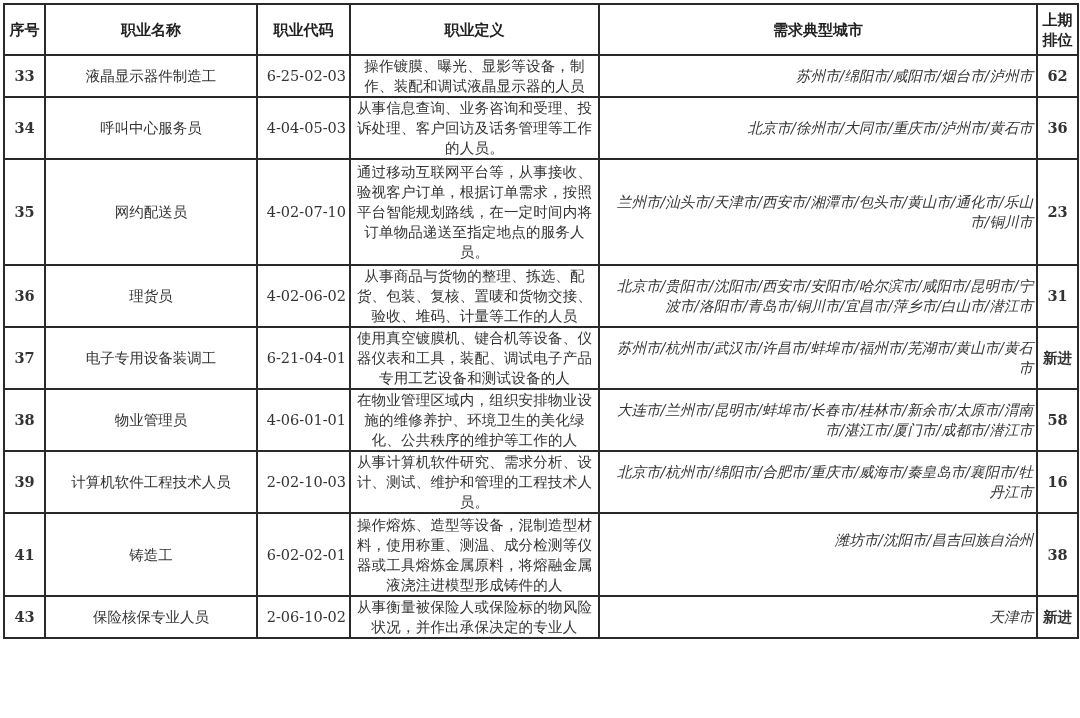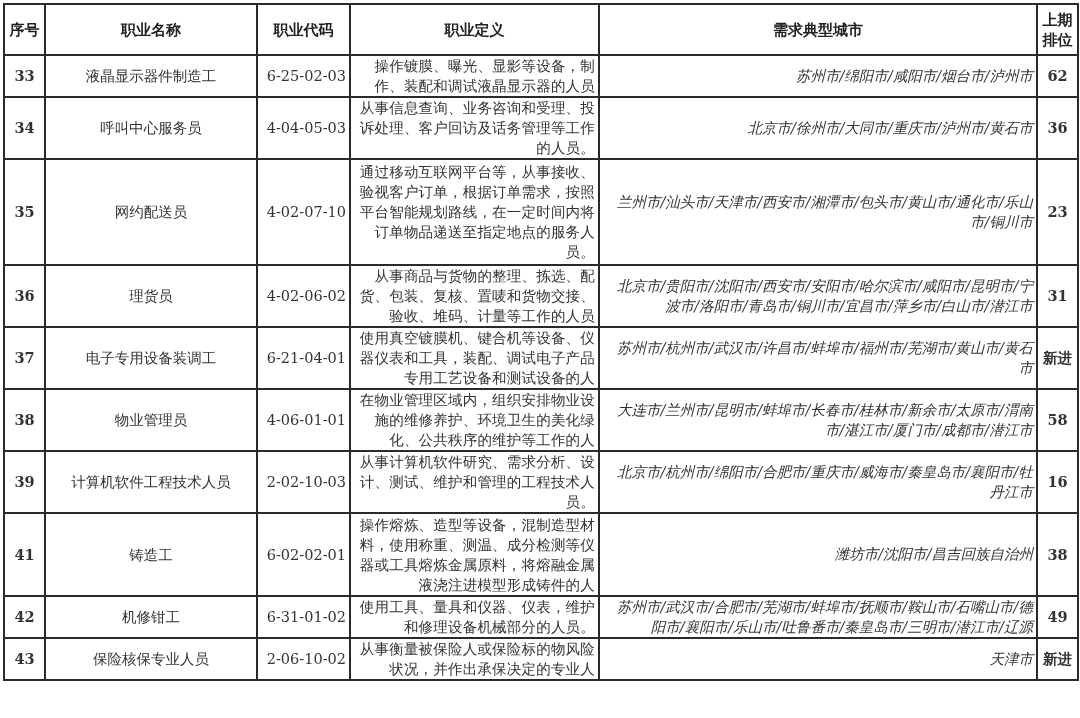--- a/index.html
+++ b/index.html
@@ -7,21 +7,21 @@
          font-family: "DejaVu Serif", "Liberation Serif", serif; color: #222; }
   table.jobs { position: absolute; left: 3px; top: 3px; border-collapse: collapse;
                table-layout: fixed; width: 1074px; }
   table.jobs td, table.jobs th { border: 2px solid #2a2a2a; padding: 0 3px; vertical-align: middle;
                font-size: 14.5px; line-height: 20px; color: #333; overflow: hidden; }
   table.jobs th { font-weight: bold; font-size: 15px; color: #222; text-align: center; }
   th.rank-h { line-height: 19px; padding: 0 1px; }
   td.c-no, td.c-rank { text-align: center; font-size: 15px; color: #444; font-weight: bold; }
   td.c-code { text-align: right; font-size: 15px; color: #444; padding-right: 2px; white-space: nowrap; }
   td.c-name { text-align: center; padding-left: 5px; }
-  td.c-def { text-align: right; padding: 0 2px 0 3px; letter-spacing: 0.2px; font-size: 14px; }
+  td.c-def { text-align: center; padding: 0 2px 0 3px; letter-spacing: 0.2px; font-size: 14px; }
   td.c-city { text-align: right; padding-left: 5px; font-style: italic; }
   td.c-rank { font-size: 14.5px; }
 </style>
 </head>
 <body>
 
 <table class="jobs">
   <colgroup>
     <col style="width:41px">
     <col style="width:212px">
@@ -95,30 +95,22 @@
       <td class="c-code">2-02-10-03</td>
       <td class="c-def">从事计算机软件研究、需求分析、设计、测试、维护和管理的工程技术人员。</td>
       <td class="c-city">北京市/杭州市/绵阳市/合肥市/重庆市/威海市/秦皇岛市/襄阳市/牡丹江市</td>
       <td class="c-rank">16</td>
     </tr>
     <tr style="height:83px">
       <td class="c-no">41</td>
       <td class="c-name">铸造工</td>
       <td class="c-code">6-02-02-01</td>
       <td class="c-def">操作熔炼、造型等设备，混制造型材料，使用称重、测温、成分检测等仪器或工具熔炼金属原料，将熔融金属液浇注进模型形成铸件的人</td>
-      <td class="c-city" style="vertical-align:top;padding-top:30px">潍坊市/沈阳市/昌吉回族自治州</td>
+      <td class="c-city" style="vertical-align:top;padding-top:16px">潍坊市/沈阳市/昌吉回族自治州</td>
       <td class="c-rank">38</td>
-    </tr>
-    <tr style="height:42px">
-      <td class="c-no">42</td>
-      <td class="c-name">机修钳工</td>
-      <td class="c-code">6-31-01-02</td>
-      <td class="c-def">使用工具、量具和仪器、仪表，维护和修理设备机械部分的人员。</td>
-      <td class="c-city">苏州市/武汉市/合肥市/芜湖市/蚌埠市/抚顺市/鞍山市/石嘴山市/德阳市/襄阳市/乐山市/吐鲁番市/秦皇岛市/三明市/潜江市/辽源</td>
-      <td class="c-rank">49</td>
     </tr>
     <tr style="height:40px">
       <td class="c-no">43</td>
       <td class="c-name">保险核保专业人员</td>
       <td class="c-code">2-06-10-02</td>
       <td class="c-def">从事衡量被保险人或保险标的物风险状况，并作出承保决定的专业人</td>
       <td class="c-city">天津市</td>
       <td class="c-rank">新进</td>
     </tr>
   </tbody>

